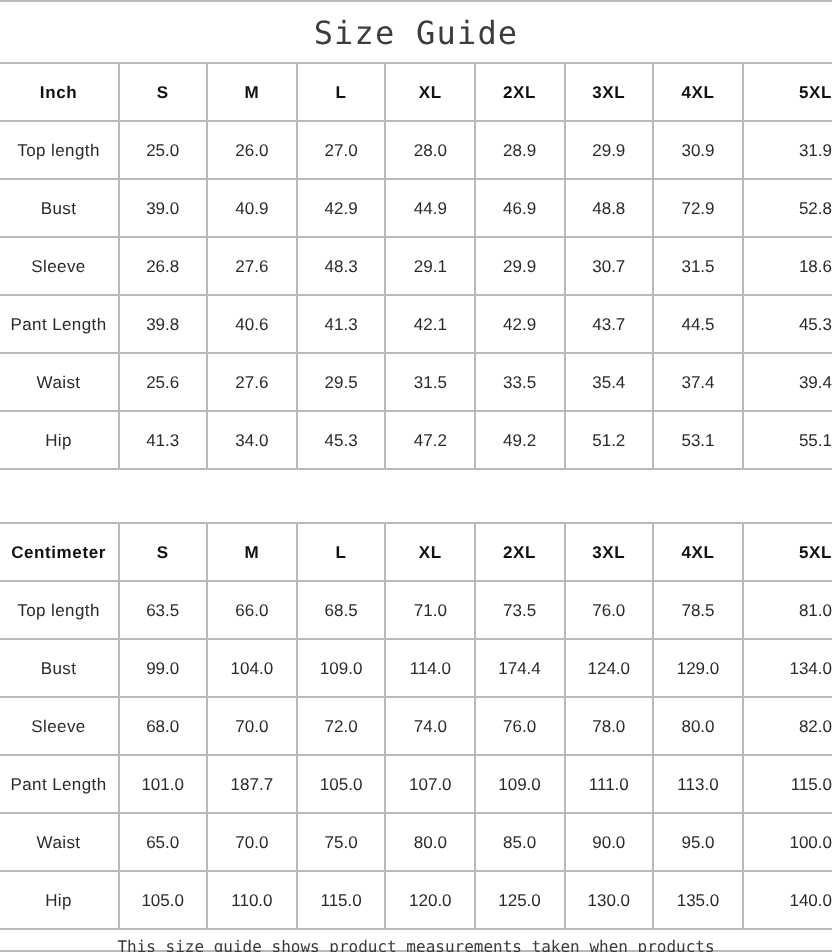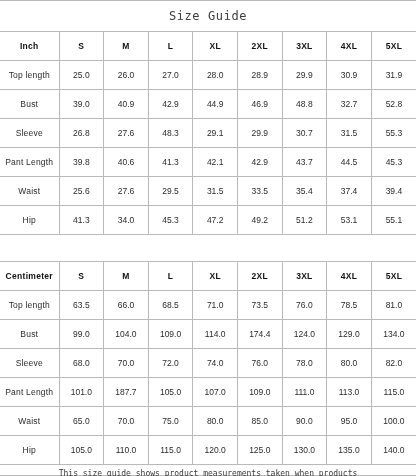--- a/index.html
+++ b/index.html
@@ -30,21 +30,21 @@
     height: 31px;
     flex: 0 0 31px;
     box-sizing: border-box;
     border-bottom: 1px solid #b9b9b9;
     display: flex;
     align-items: center;
     justify-content: center;
   }
   .title-text {
     font-family: "DejaVu Sans Mono", "Liberation Mono", monospace;
-    font-size: 12px;
+    font-size: 16px;
     letter-spacing: 0.6px;
     color: #3d3d3d;
   }
 
   
   table.sz {
     width: 416px;
     border-collapse: collapse;
     table-layout: fixed;
     border-spacing: 0;
@@ -60,20 +60,21 @@
     font-size: 8.5px;
     color: #2a2a2a;
     overflow: hidden;
     white-space: nowrap;
   }
   table.sz td:first-child, table.sz th:first-child {
     border-left: 0;
   }
   table.sz td:last-child, table.sz th:last-child {
     border-right: 0;
+    text-align: right;
   }
   
   col.lbl { width: 59px; }
   col.val { width: 44.6px; }
 
   
   tr.head th {
     font-weight: bold;
     font-size: 8.5px;
     color: #111;
@@ -162,33 +163,33 @@
         <td>31.9</td>
       </tr>
       <tr>
         <td class="rowlabel">Bust</td>
         <td>39.0</td>
         <td>40.9</td>
         <td>42.9</td>
         <td>44.9</td>
         <td>46.9</td>
         <td>48.8</td>
-        <td>32.7</td>
+        <td>72.9</td>
         <td>52.8</td>
       </tr>
       <tr>
         <td class="rowlabel">Sleeve</td>
         <td>26.8</td>
         <td>27.6</td>
         <td>48.3</td>
         <td>29.1</td>
         <td>29.9</td>
         <td>30.7</td>
         <td>31.5</td>
-        <td>55.3</td>
+        <td>18.6</td>
       </tr>
       <tr>
         <td class="rowlabel">Pant Length</td>
         <td>39.8</td>
         <td>40.6</td>
         <td>41.3</td>
         <td>42.1</td>
         <td>42.9</td>
         <td>43.7</td>
         <td>44.5</td>

